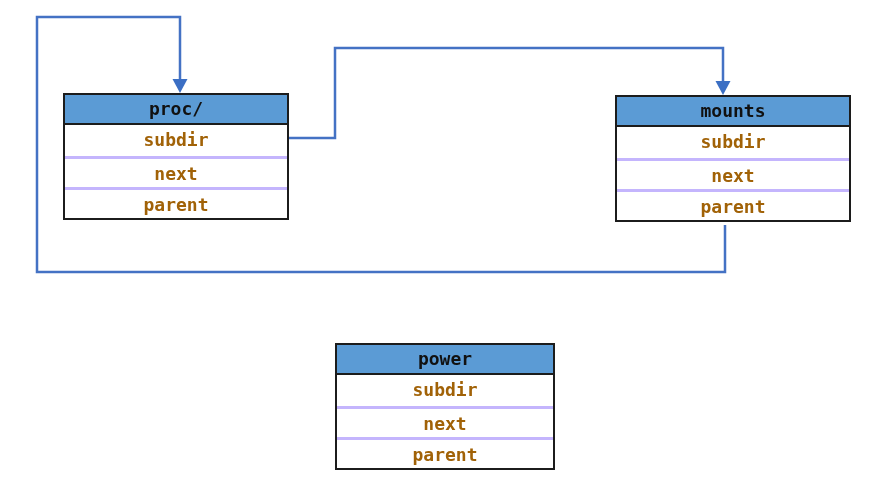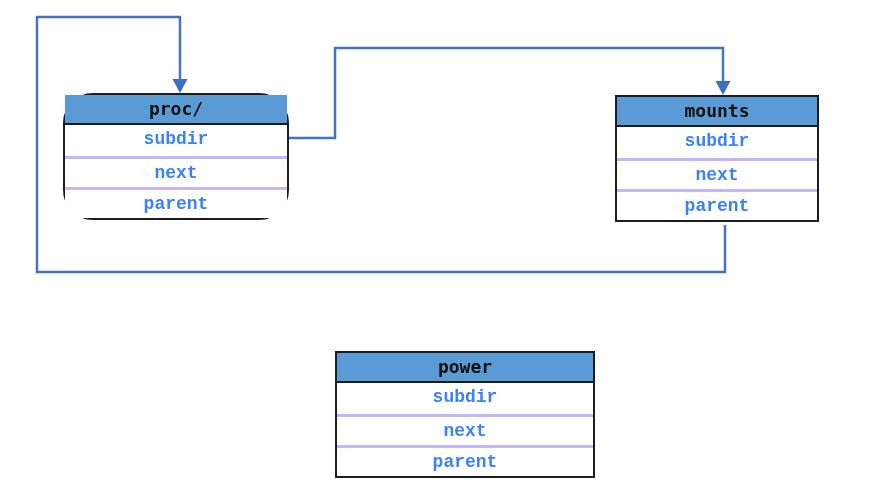--- a/index.html
+++ b/index.html
@@ -40,30 +40,29 @@
     font-weight: 600;
     color: #111111;
   }
   .node-row {
     box-sizing: border-box;
     height: 31px;
     line-height: 29px;
     text-align: center;
     font-size: 18px;
     font-weight: 600;
-    color: #3b82f6;
+    color: #a16207;
     background: #ffffff;
-    font-family: Liberation Mono, monospace;
   }
   .node-row + .node-row {
     border-top: 3px solid #c4b5fd;
   }
-  #node-proc   { left: 63px;  top: 93px;  width: 226px; border-radius: 30px; }
-  #node-mounts { left: 615px; top: 95px;  width: 204px; }
-  #node-power  { left: 335px; top: 351px; width: 260px; }
+  #node-proc   { left: 63px;  top: 93px;  width: 226px; }
+  #node-mounts { left: 615px; top: 95px;  width: 236px; }
+  #node-power  { left: 335px; top: 343px; width: 220px; }
 </style>
 </head>
 <body>
 
 <div class="canvas">
 
   <svg class="connector-layer" width="875" height="492" viewBox="0 0 875 492" xmlns="http://www.w3.org/2000/svg">
 
     <polyline points="725,225 725,272 37,272 37,17 180,17 180,85" fill="none" stroke="#4472c4" stroke-width="2.5" stroke-linejoin="miter"></polyline>
     <polygon points="180,93 172.5,79 187.5,79" fill="#3b6fc4"></polygon>

